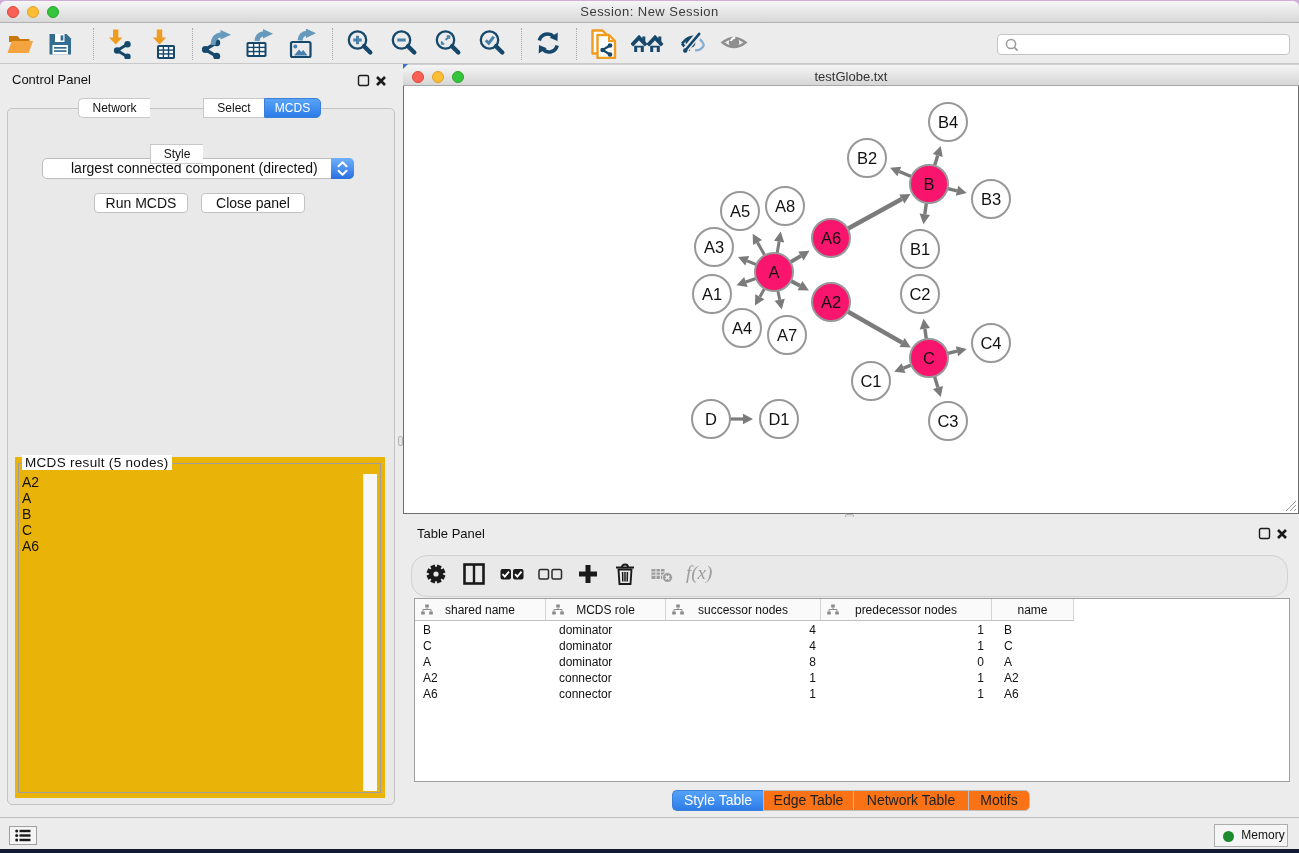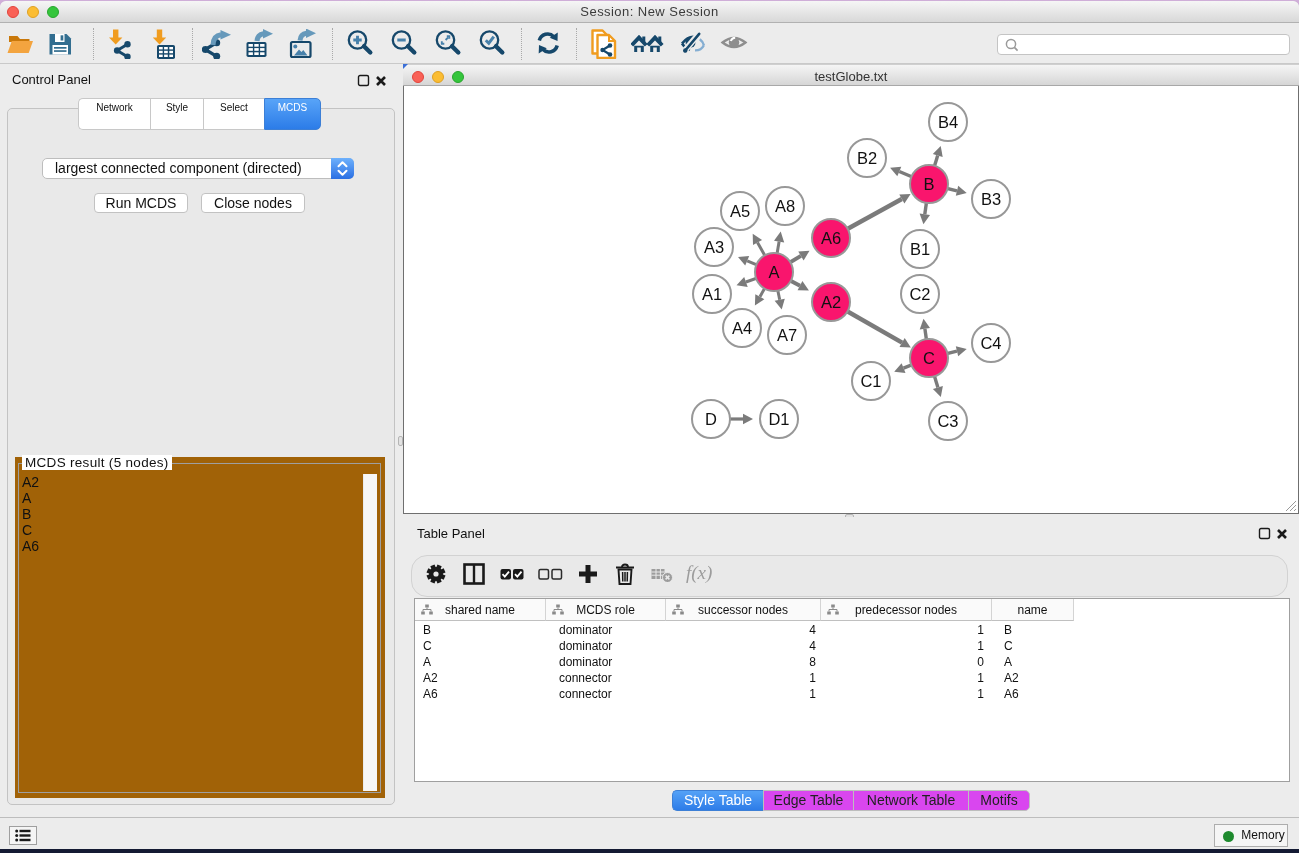--- a/index.html
+++ b/index.html
@@ -12,47 +12,47 @@
 #titletext { position:absolute; top:3px; letter-spacing:0.45px; width:100%; text-align:center; font-size:13px; color:#3b3b3b; }
 #toolbar { position:absolute; left:0; top:23px; width:1299px; height:40px; background:#ececec; border-bottom:1px solid #c9c9c9; }
 .tbdiv { position:absolute; top:4px; height:32px; width:0; border-left:1px dotted #a9a9a9; }
 .tbi { position:absolute; top:6px; }
 #search { position:absolute; left:997px; top:10px; width:293px; height:21px; background:#fff; border:1px solid #c4c4c4; border-radius:4px; }
 
 #cp { position:absolute; left:0; top:63px; width:397px; height:753px; background:#ececec; }
 #cpTitle { position:absolute; left:12px; top:8px; font-size:13px; color:#111; }
 #cpPane { position:absolute; left:7px; top:44px; width:388px; height:697px; border:1px solid #c3c3c3; border-radius:5px; background:#e9e9e9; }
 #cpTabs { position:absolute; left:78px; top:34px; height:20px; display:flex; z-index:3; }
-.seg { height:32px; font-size:10px; line-height:18px; text-align:center; background:#fff; border:1px solid #c8c8c8; border-right:none; color:#111; }
+.seg { height:20px; font-size:12px; line-height:18px; text-align:center; background:#fff; border:1px solid #c8c8c8; border-right:none; color:#111; }
 .seg.first { border-radius:5px 0 0 5px; }
 .seg.last { border-radius:0 5px 5px 0; border-right:1px solid #c8c8c8; }
 .seg.sel { background:linear-gradient(#58a4f8,#2c7ce8); color:#fff; border-color:#3c7fd6; }
 #optLabel { position:absolute; left:0; top:73px; width:397px; text-align:center; font-size:14px; color:#111; }
-#combo { position:absolute; left:42px; top:94px; width:312px; height:21px; background:#fff; border:1px solid #bdbdbd; border-radius:5px; font-size:14px; line-height:19px; color:#111; padding-left:12px; }
+#combo { position:absolute; left:42px; top:94px; width:312px; height:21px; background:#fff; border:1px solid #bdbdbd; border-radius:5px; font-size:14px; line-height:19px; color:#111; padding-left:28px; }
 #comboCap { position:absolute; right:-1px; top:-1px; width:23px; height:21px; border-radius:0 5px 5px 0; background:linear-gradient(#6eb1fc,#2a6fe3); }
 .btn { position:absolute; top:129px; height:20px; background:#fff; border:1px solid #c2c2c2; border-radius:4px; font-size:14px; line-height:18px; text-align:center; color:#111; }
-#whitePanel { position:absolute; left:15px; top:393px; width:370px; height:341px; background:#a16207; }
+#whitePanel { position:absolute; left:15px; top:393px; width:370px; height:341px; background:#eab308; }
 #groupBox { position:absolute; left:3px; top:6px; width:363px; height:330px; border:1px solid #9f9f9f; }
 #groupLabel { position:absolute; left:3px; top:-9px; background:#fff; padding:0 3px; font-size:13.5px; letter-spacing:0.3px; color:#111; }
 #mcdsList { position:absolute; left:3px; top:10px; font-size:14px; color:#111; line-height:16px; }
 #scrollTrack { position:absolute; right:3px; top:10px; width:14px; height:317px; background:#f7f7f7; border-left:1px solid #ececec; }
 
 #iframe { position:absolute; left:403px; top:63px; width:896px; height:450px; }
 #iftitle { position:absolute; left:0; top:0; width:896px; height:22px; background:linear-gradient(#f5f5f5,#d6d6d6); border-bottom:1px solid #a8a8a8; border-top:1px solid #cfcfcf; }
 #iftext { position:absolute; top:4px; width:100%; text-align:center; font-size:13px; color:#333; }
 #ifcanvas { position:absolute; left:0; top:22px; width:896px; height:428px; background:#fff; border:1px solid #6f6f6f; border-top:none; }
 
 #tp { position:absolute; left:397px; top:516px; width:902px; height:300px; background:#ececec; }
 #tpTitle { position:absolute; left:20px; top:9px; font-size:13px; color:#111; }
 #tpToolbar { position:absolute; left:14px; top:38px; width:877px; height:42px; background:#e9e9e9; border:1px solid #d2d2d2; border-radius:16px; }
 #tpTable { position:absolute; left:17px; top:81px; width:876px; height:184px; background:#fff; border:1px solid #9f9f9f; }
 .hcell { position:absolute; top:0; height:22px; background:#fafafa; border-right:1px solid #d4d4d4; border-bottom:1px solid #c0c0c0; font-size:12px; color:#111; text-align:center; line-height:22px; }
 .trow { position:absolute; font-size:12px; color:#111; height:16px; line-height:16px; }
 #tpTabs { position:absolute; left:275px; top:273px; height:21px; display:flex; }
-.seg2 { height:21px; font-size:14px; line-height:19px; text-align:center; background:#d946ef; border:1px solid #bdbdbd; border-right:none; color:#222; }
+.seg2 { height:21px; font-size:14px; line-height:19px; text-align:center; background:#f97316; border:1px solid #bdbdbd; border-right:none; color:#222; }
 .seg2.first { border-radius:5px 0 0 5px; }
 .seg2.last { border-radius:0 5px 5px 0; border-right:1px solid #bdbdbd; }
 .seg2.sel { background:linear-gradient(#55a2f7,#2d7ce8); color:#fff; border-color:#3c7fd6; }
 
 #status { position:absolute; left:0; top:816px; width:1299px; height:32px; background:#ececec; border-top:1px solid #bdbdbd; }
 #listBtn { position:absolute; left:9px; top:8px; width:28px; height:19px; background:#f5f5f5; border:1px solid #9f9f9f; }
 #memBtn { position:absolute; right:11px; top:6px; width:74px; height:23px; background:#f5f5f5; border:1px solid #adadad; font-size:12px; color:#111; line-height:21px; text-align:center; padding-left:24px; }
 #memDot { position:absolute; left:8px; top:6px; width:11px; height:11px; border-radius:50%; background:#1e8a2e; }
 </style>
 </head>
@@ -206,32 +206,32 @@
     <div id="cpTitle">Control Panel</div>
     <svg style="position:absolute;left:357px;top:10px" width="13" height="13" viewBox="0 0 13 13">
         <rect x="1.5" y="1.5" width="10" height="10" rx="1.5" fill="none" stroke="#1a1a1a" stroke-width="1.4"></rect>
       </svg>
 <svg style="position:absolute;left:375px;top:11px" width="12" height="12" viewBox="0 0 12 12">
         <path d="M2 2 L10 10 M10 2 L2 10" stroke="#1a1a1a" stroke-width="2.6"></path>
       </svg>
     <div id="cpPane"></div>
     <div id="cpTabs">
       <div class="seg first" style="width:72px;">Network</div>
-      <div class="seg" style="width:53px;">Style</div>
+      <div class="seg" style="width:53px;margin-top:46px;">Style</div>
       <div class="seg" style="width:61px;">Select</div>
       <div class="seg last sel" style="width:57px;text-align:center;">MCDS</div>
     </div>
     <div id="combo">largest connected component (directed)
       <div id="comboCap"><svg width="23" height="21" viewBox="0 0 23 21">
             <path d="M7.5 8.2 L11.5 4.2 L15.5 8.2" fill="none" stroke="#fff" stroke-width="2" stroke-linecap="round" stroke-linejoin="round"></path>
             <path d="M7.5 12.8 L11.5 16.8 L15.5 12.8" fill="none" stroke="#fff" stroke-width="2" stroke-linecap="round" stroke-linejoin="round"></path>
           </svg></div>
     </div>
     <div class="btn" style="left:94px; width:94px;">Run MCDS</div>
-    <div class="btn" style="left:201px; width:104px;">Close nodes</div>
+    <div class="btn" style="left:201px; width:104px;">Close panel</div>
     <div id="whitePanel">
       <div id="groupBox">
         <div id="groupLabel">MCDS result (5 nodes)</div>
         <div id="mcdsList">A2<br>A<br>B<br>C<br>A6</div>
         <div id="scrollTrack"></div>
       </div>
     </div>
   </div>
   <div id="iframe">
     <div style="position:absolute;left:0;top:0;width:0;height:0;border-top:5px solid #3a6fd8;border-right:5px solid transparent;z-index:5;"></div>

